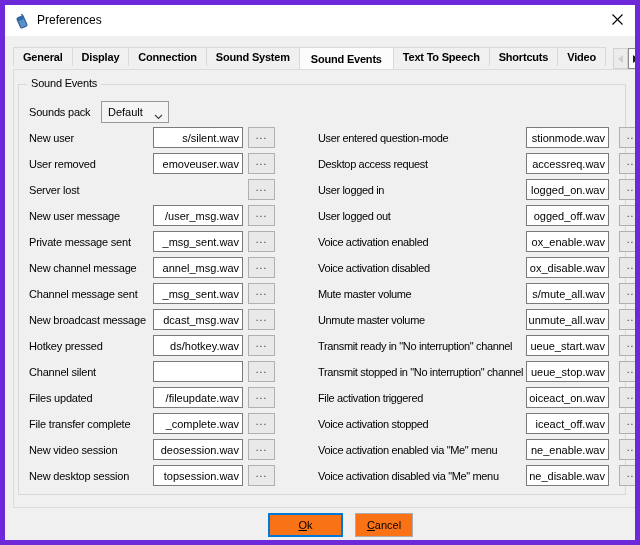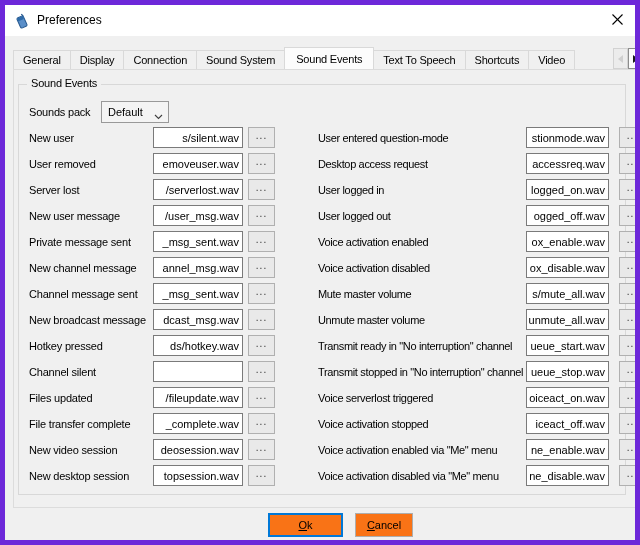--- a/index.html
+++ b/index.html
@@ -8,21 +8,21 @@
     position:relative;width:640px;height:545px;background:#f0f0f0;
     border:5px solid #6d28d9;overflow:hidden;
     font-family:"Liberation Sans",sans-serif;font-size:11px;color:#000;
   }
   
   .titlebar{position:absolute;left:0;top:0;width:100%;height:31px;background:#ffffff;}
   .app-icon{position:absolute;left:9px;top:8px;width:16px;height:16px;}
   .title-text{position:absolute;left:32px;top:0;height:31px;line-height:31px;font-size:12px;}
   .close-btn{position:absolute;right:0;top:0;width:36px;height:31px;display:flex;align-items:center;justify-content:center;background:#fff;border:none;padding:0;cursor:default;}
   
-  .tabbar{position:absolute;left:8px;top:42px;width:600px;height:22px;display:flex;align-items:flex-end;overflow:hidden;}
+  .tabbar{position:absolute;left:8px;top:42px;width:600px;height:22px;display:flex;overflow:hidden;font-weight:bold;}
   .tab{height:19px;line-height:18px;padding:0 9px;background:#f0f0f0;border:1px solid #d9d9d9;border-bottom:none;white-space:nowrap;letter-spacing:-0.2px;}
   .tab + .tab{margin-left:-1px;}
   .tab.selected{height:23px;line-height:22px;background:#fcfcfc;position:relative;z-index:3;margin-bottom:-1px;padding:0 11px;}
   .tab-scroll{position:absolute;top:43px;width:15px;height:21px;padding:0;display:flex;align-items:center;justify-content:center;}
   .tab-scroll.left{left:608px;background:#ececec;border:1px solid #d2d2d2;}
   .tab-scroll.right{left:623px;background:#fbfbfb;border:1px solid #8c8c8c;}
   .tri-left{width:0;height:0;border-top:4px solid transparent;border-bottom:4px solid transparent;border-right:5px solid #cfcfcf;}
   .tri-right{width:0;height:0;border-top:4px solid transparent;border-bottom:4px solid transparent;border-left:5px solid #1a1a1a;}
   
   .panel{position:absolute;left:8px;top:64px;width:623px;height:439px;border:1px solid #dcdcdc;background:#f0f0f0;}
@@ -129,23 +129,20 @@
   <div class="row">
     <span class="lbl">User removed</span>
     <div class="field">
       <span class="val">emoveuser.wav</span>
     </div>
     <button class="browse">...</button>
   </div>
 
   <div class="row">
     <span class="lbl">Server lost</span>
-    <div class="field">
-      <span class="val">/serverlost.wav</span>
-    </div>
     <button class="browse">...</button>
   </div>
 
   <div class="row">
     <span class="lbl">New user message</span>
     <div class="field">
       <span class="val">/user_msg.wav</span>
     </div>
     <button class="browse">...</button>
   </div>
@@ -305,21 +302,21 @@
 
   <div class="row">
     <span class="lbl">Transmit stopped in "No interruption" channel</span>
     <div class="field">
       <span class="val">ueue_stop.wav</span>
     </div>
     <button class="browse">...</button>
   </div>
 
   <div class="row">
-    <span class="lbl">Voice serverlost triggered</span>
+    <span class="lbl">File activation triggered</span>
     <div class="field">
       <span class="val">oiceact_on.wav</span>
     </div>
     <button class="browse">...</button>
   </div>
 
   <div class="row">
     <span class="lbl">Voice activation stopped</span>
     <div class="field">
       <span class="val">iceact_off.wav</span>

